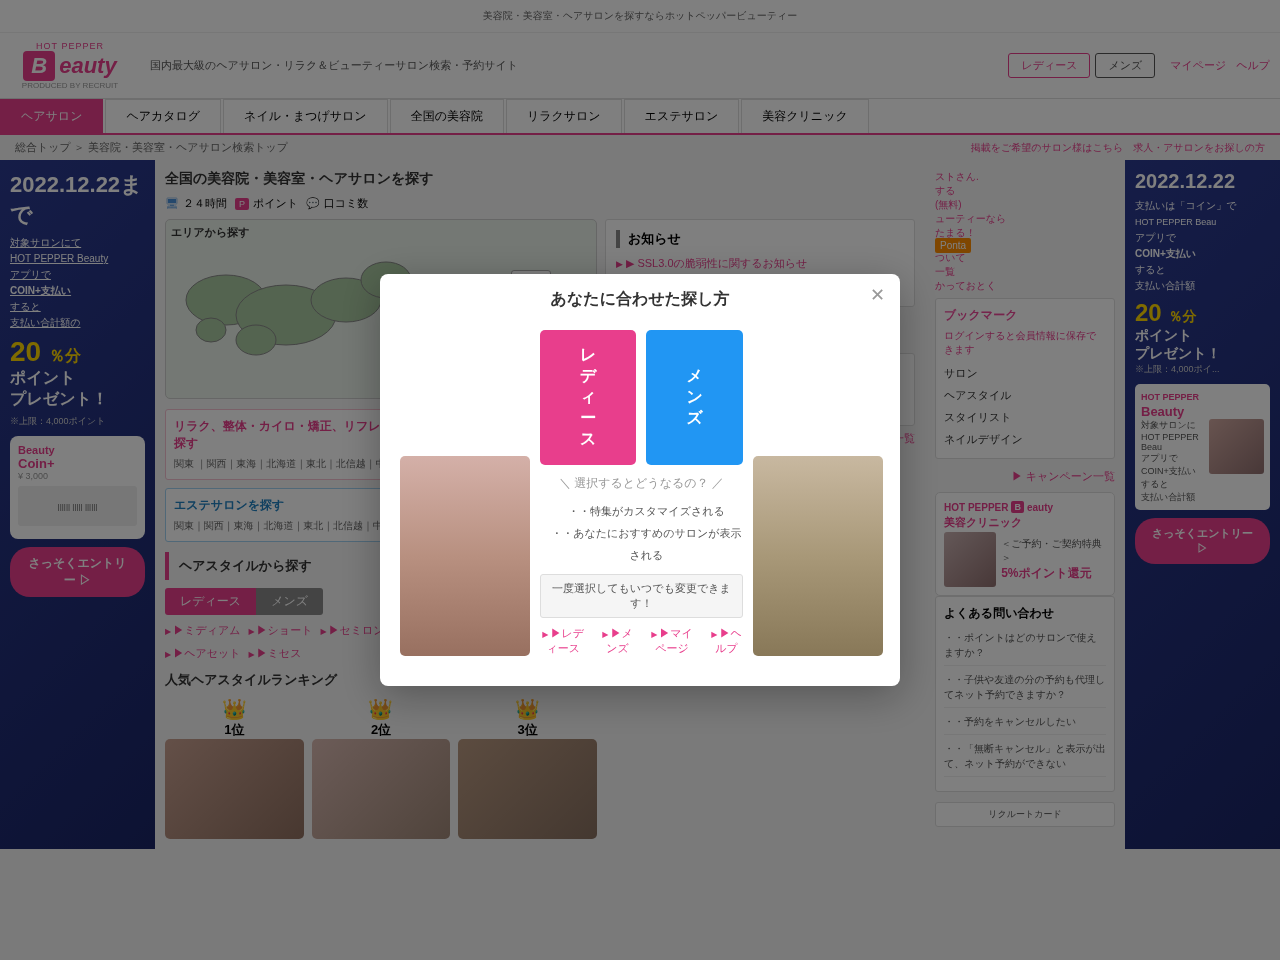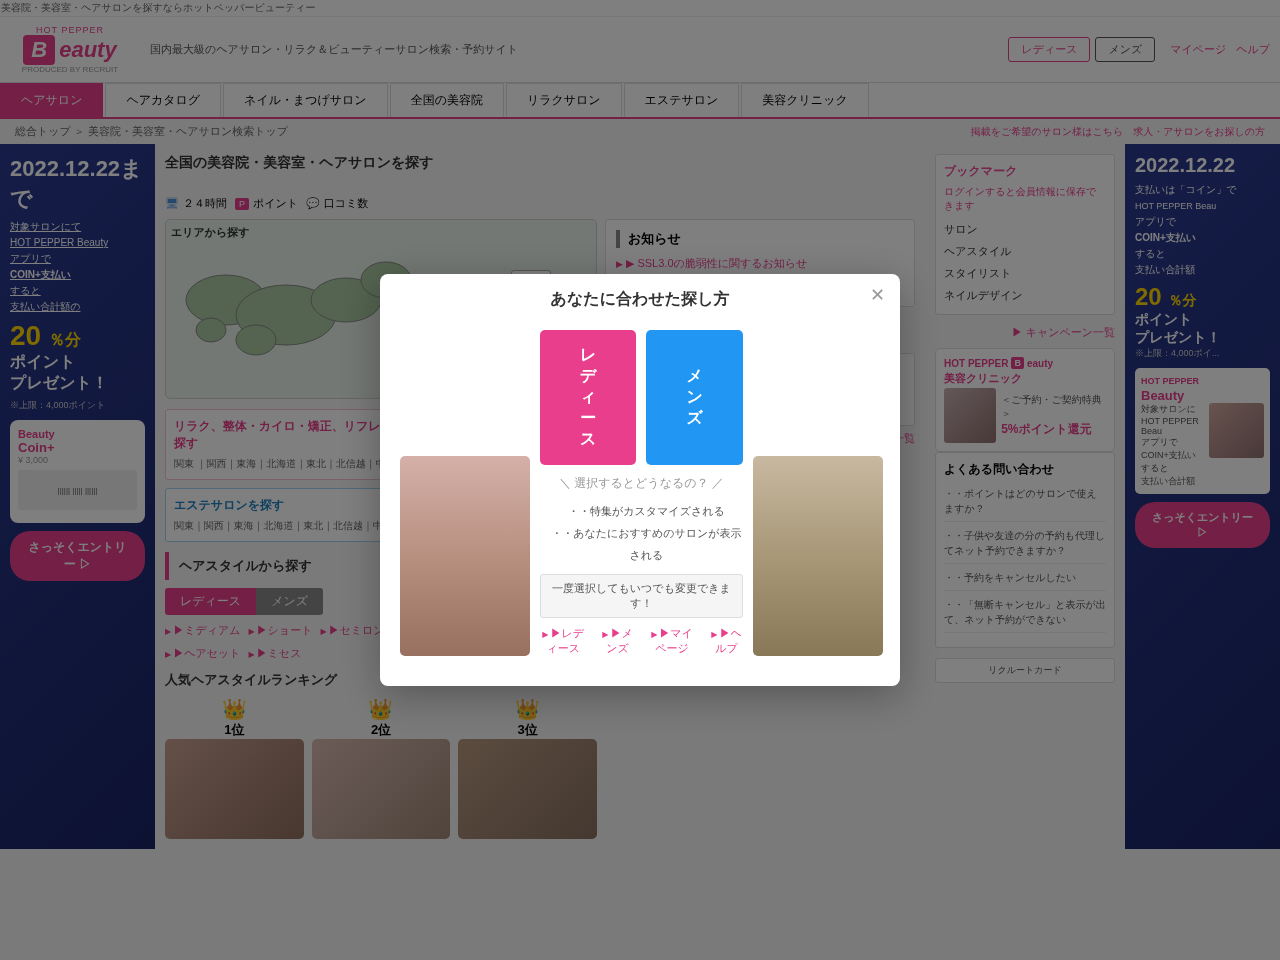--- a/index.html
+++ b/index.html
@@ -1,19 +1,19 @@
 <!DOCTYPE html>
 <html><head>
   <meta charset="utf-8">
   <style>
     * { box-sizing: border-box; margin: 0; padding: 0; }
     body { font-family: 'Meiryo', 'Hiragino Kaku Gothic Pro', sans-serif; font-size: 12px; background: #f5f5f5; overflow-x: hidden; }
     
     
-    .top-bar { background: #fff; text-align: left; font-size: 10px; color: #666; padding: 1px; border-bottom: 1px solid #eee; }
+    .top-bar { background: #fff; text-align: center; font-size: 10px; color: #666; padding: 9px; border-bottom: 1px solid #eee; }
     
     
     .header { background: #fff; display: flex; align-items: center; padding: 8px 10px; border-bottom: 1px solid #ddd; }
     .logo { display: flex; flex-direction: column; align-items: center; margin-right: 20px; min-width: 120px; }
     .logo-top { font-size: 9px; color: #e83e8c; letter-spacing: 1px; }
     .logo-beauty { display: flex; align-items: center; }
     .logo-b { background: #e83e8c; color: #fff; font-size: 22px; font-weight: bold; padding: 2px 8px; border-radius: 4px; margin-right: 4px; font-style: italic; }
     .logo-text { font-size: 22px; color: #e83e8c; font-weight: bold; font-style: italic; }
     .logo-produced { font-size: 8px; color: #999; }
     .header-tagline { flex: 1; font-size: 11px; color: #555; }
@@ -43,21 +43,21 @@
     .left-banner-note { font-size: 9px; color: #ccc; margin-top: 5px; }
     .app-card { background: #fff; border-radius: 8px; padding: 8px; margin-top: 8px; color: #333; }
     .app-card-logo { color: #e83e8c; font-weight: bold; font-size: 11px; }
     .coin-plus { color: #e83e8c; font-size: 13px; font-weight: bold; }
     .entry-btn { background: #e83e8c; color: #fff; border: none; border-radius: 20px; padding: 8px 15px; font-size: 12px; width: 100%; margin-top: 8px; cursor: pointer; font-weight: bold; }
     
     
     .content-area { flex: 1; padding: 10px; }
     
     
-    .search-header { font-size: 14px; font-weight: bold; margin-bottom: 24px; color: #333; }
+    .search-header { font-size: 14px; font-weight: bold; margin-bottom: 8px; color: #333; }
     
     
     .map-container { background: #e8f0e8; border: 1px solid #ccc; border-radius: 5px; padding: 10px; margin-bottom: 10px; position: relative; height: 180px; overflow: hidden; }
     .region-btn { position: absolute; background: #fff; border: 1px solid #aaa; border-radius: 3px; padding: 4px 8px; font-size: 11px; cursor: pointer; }
     
     
     .relax-section { background: #fff; border: 1px solid #f5c0d0; border-radius: 3px; padding: 8px; margin-bottom: 8px; }
     .relax-title { color: #e83e8c; font-size: 12px; font-weight: bold; margin-bottom: 5px; }
     .region-links { font-size: 10px; color: #666; }
     .esthe-section { background: #fff; border: 1px solid #a0d0f0; border-radius: 3px; padding: 8px; margin-bottom: 8px; }
@@ -344,20 +344,31 @@
         <div style="margin-top:8px;display:flex;gap:8px;">
           <div style="width:130px;height:80px;background:linear-gradient(135deg,#a8b8c8,#687888);border-radius:5px;"></div>
           <div style="width:130px;height:80px;background:linear-gradient(135deg,#c8a0b0,#987080);border-radius:5px;"></div>
         </div>
       </div>
     </div>
   </div>
 
   <div class="right-sidebar">
 
+    <div style="font-size:10px;color:#e83e8c;margin-bottom:5px;">
+      ストさん.<br>
+      <span style="color:#e83e8c;cursor:pointer;">する</span><br>
+      (無料)<br>
+      ューティーなら<br>
+      たまる！<br>
+      <span style="background:#ff8c00;color:#fff;padding:2px 5px;border-radius:2px;font-size:10px;">Ponta</span><br>
+      ついて<br>
+      <span style="cursor:pointer;">一覧</span><br>
+      かっておとく
+    </div>
 
     <div class="bookmark-section">
       <div class="bookmark-title">ブックマーク</div>
       <div class="bookmark-login">ログインすると会員情報に保存できます</div>
       <div class="bookmark-links">
         <div>サロン</div>
         <div>ヘアスタイル</div>
         <div>スタイリスト</div>
         <div>ネイルデザイン</div>
       </div>

